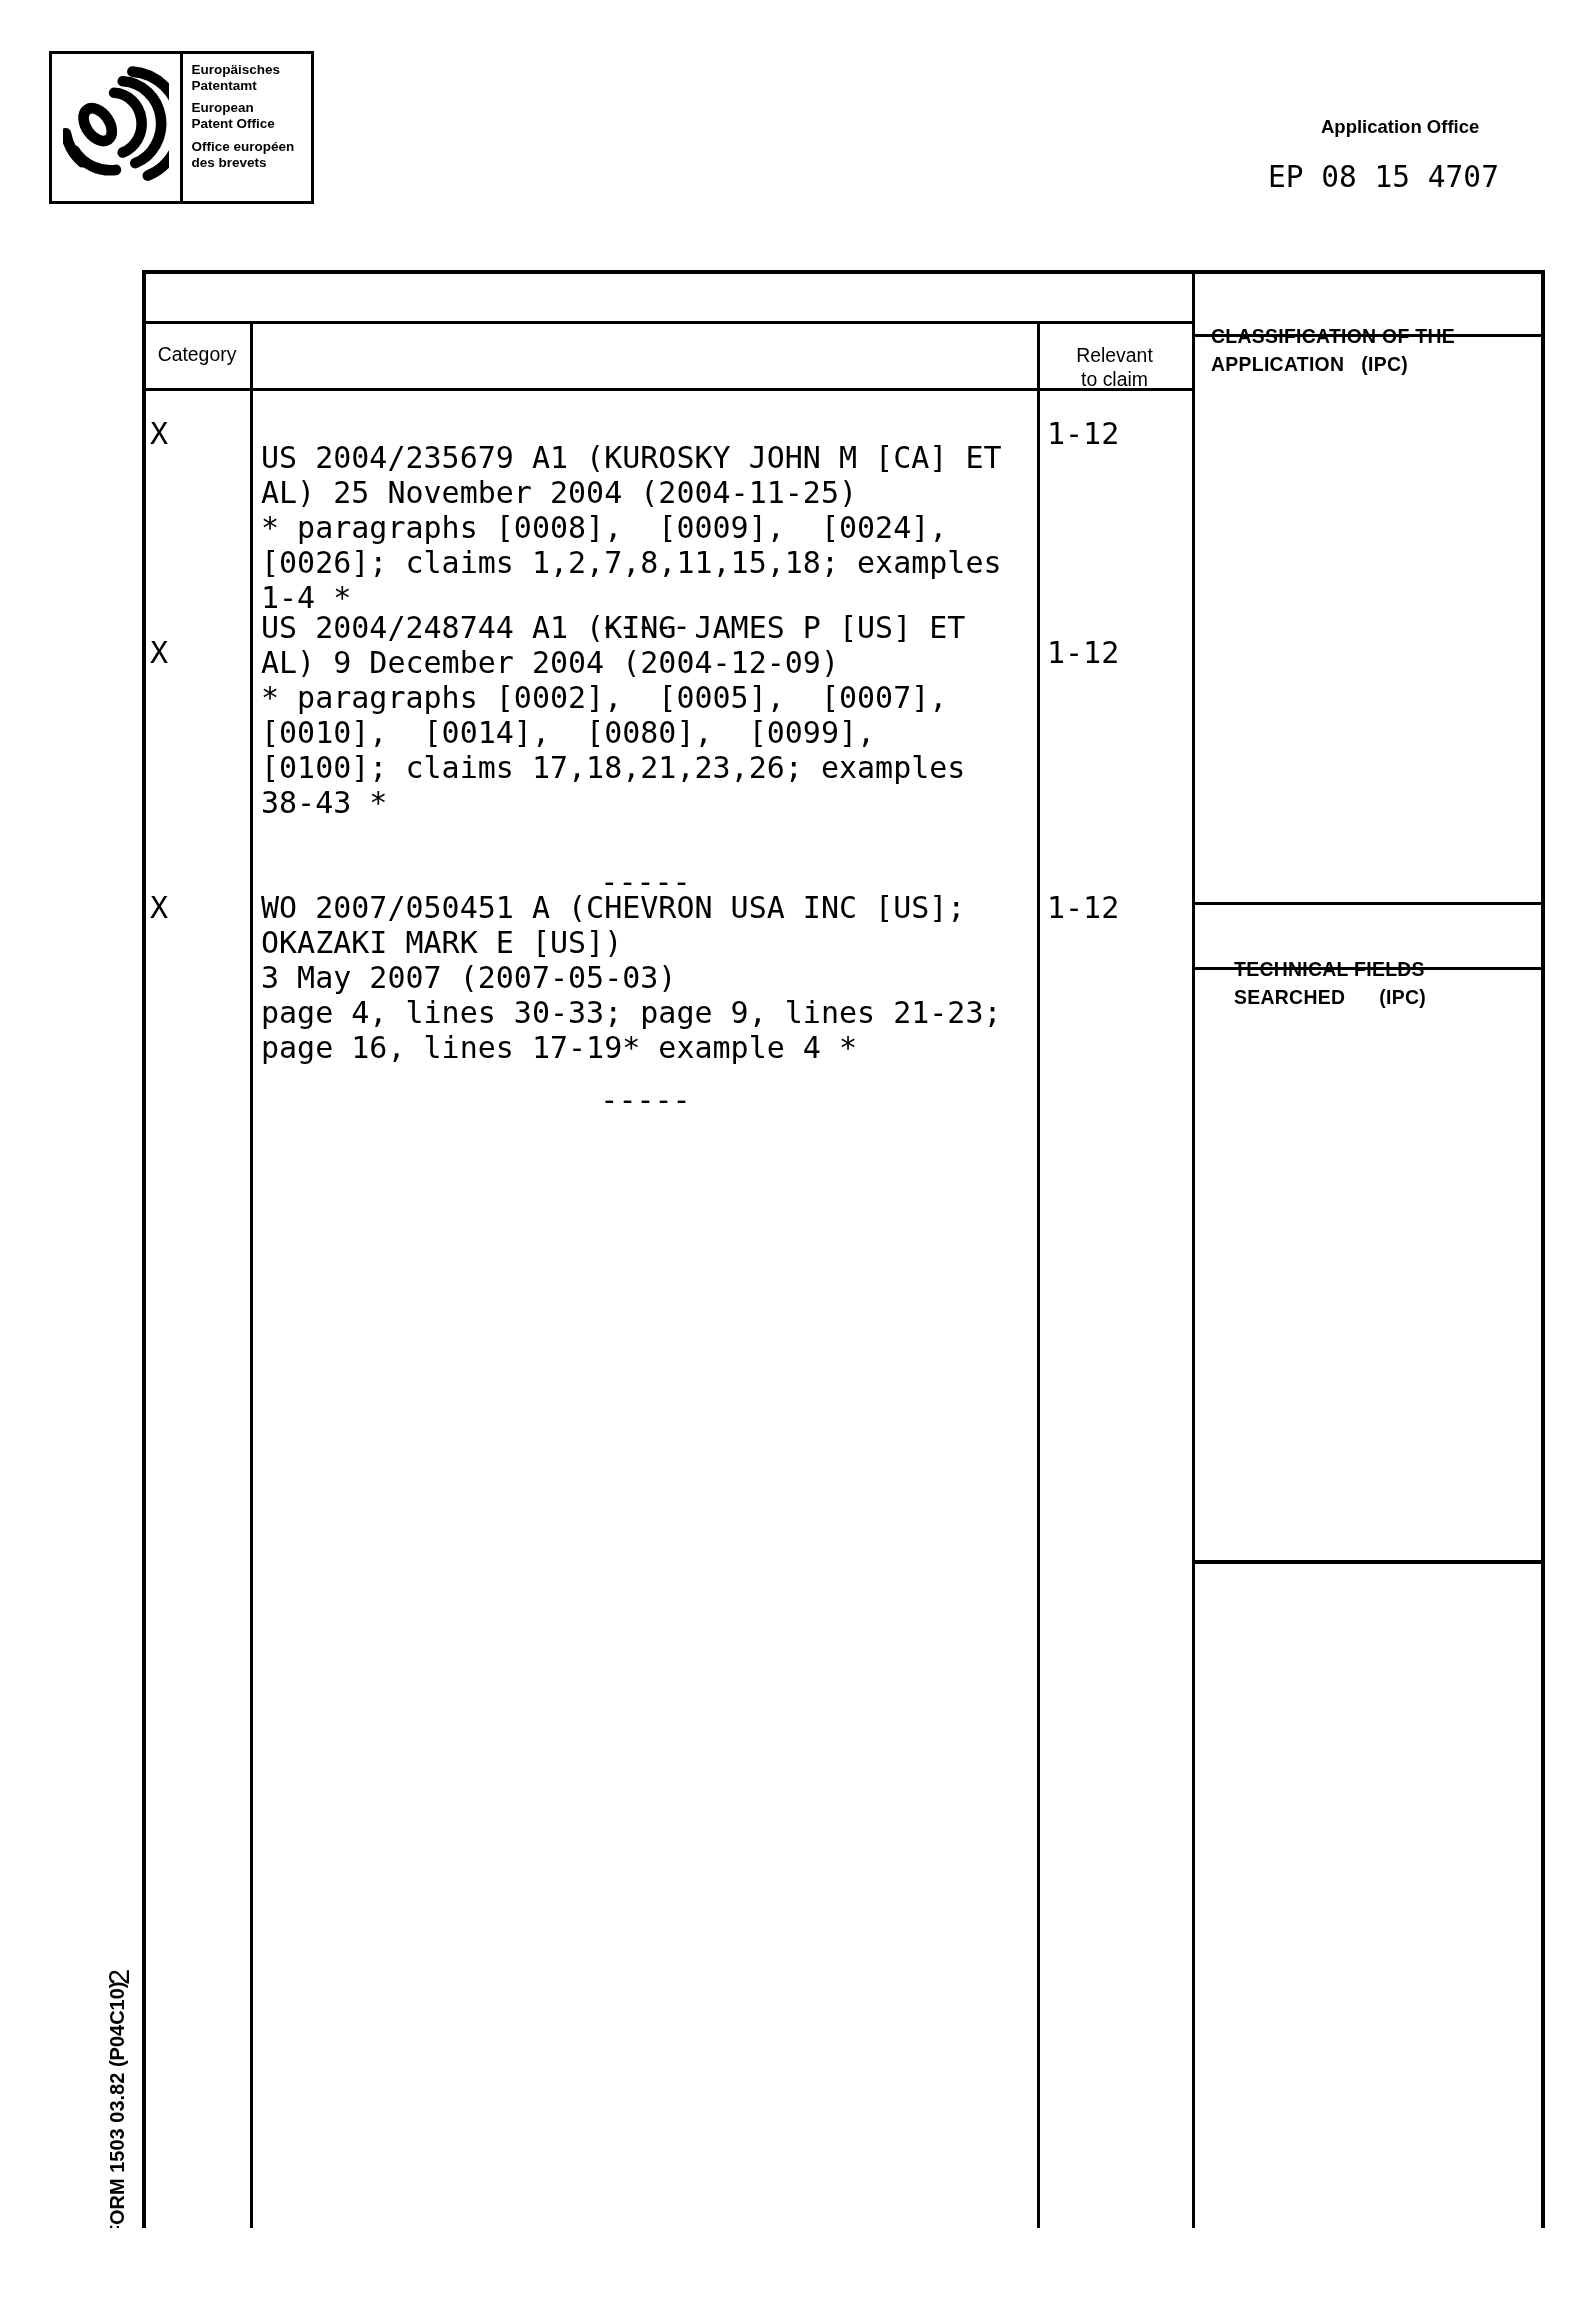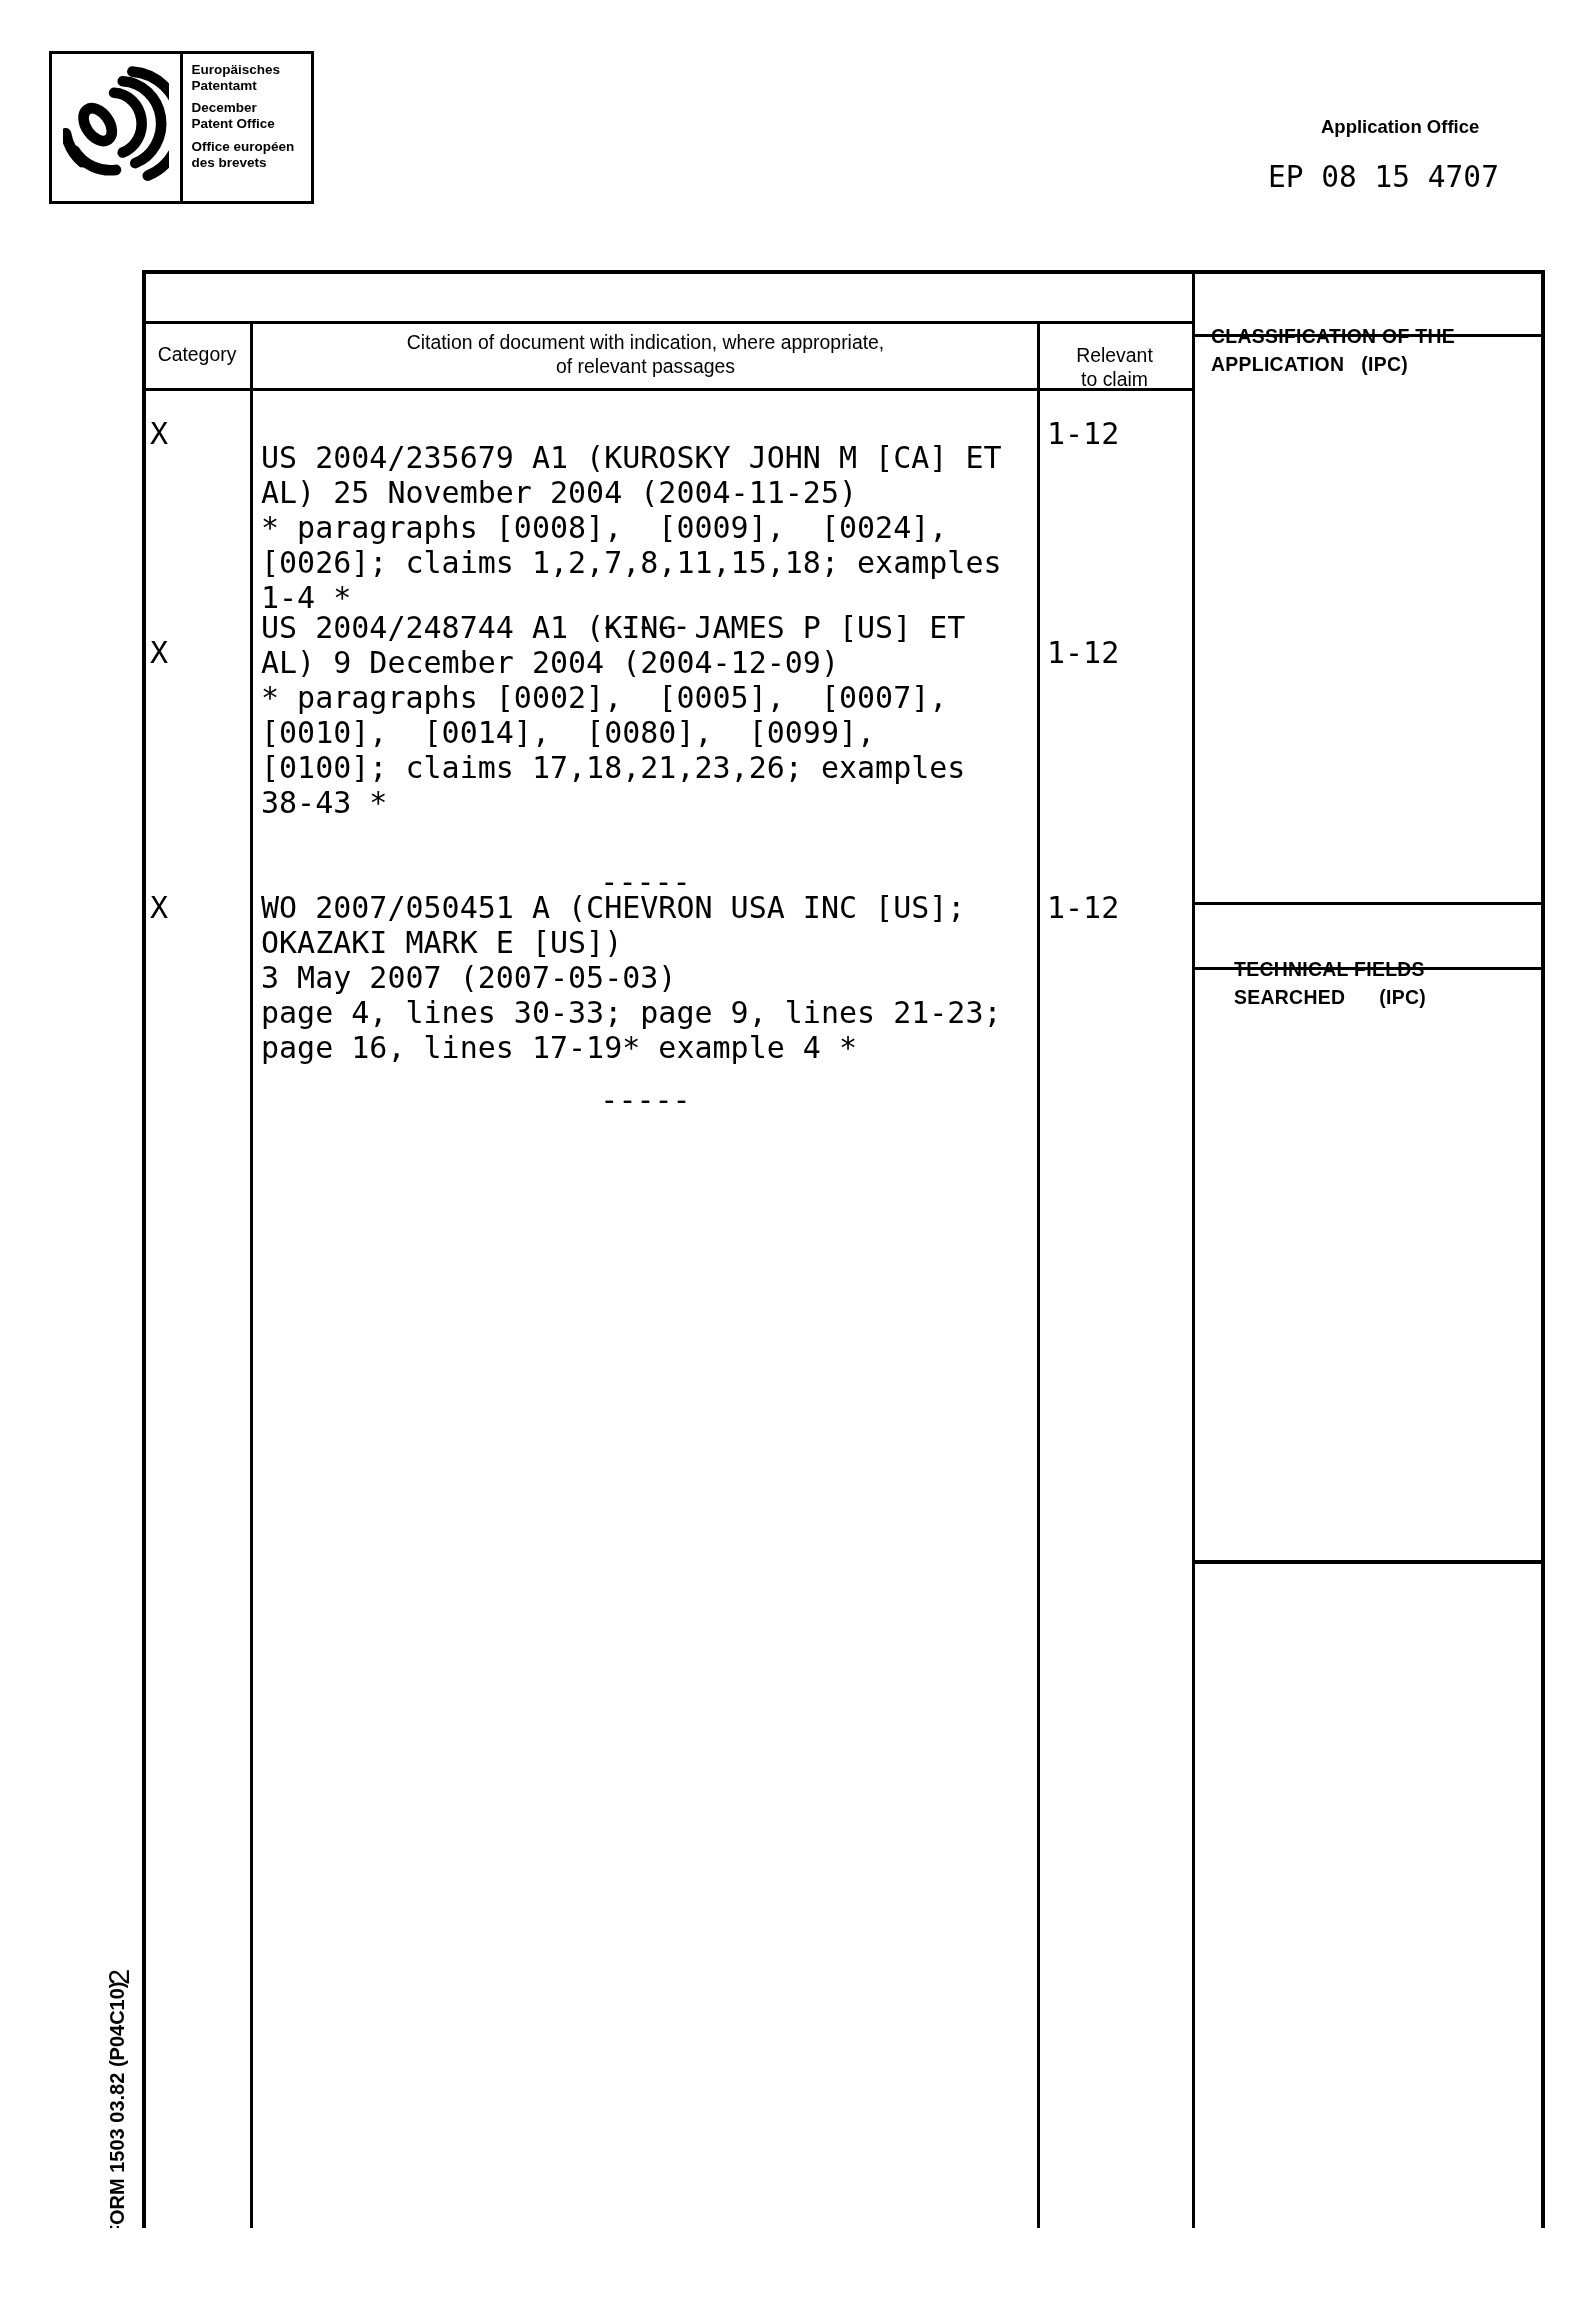--- a/index.html
+++ b/index.html
@@ -38,21 +38,21 @@
           <path d="M 3 66 A 52 52 0 0 0 20 96"></path>
         </g>
       </svg>
     </div>
     <div class="logo-textcell">
       <div class="logo-group">
         <div>Europäisches</div>
         <div>Patentamt</div>
       </div>
       <div class="logo-group">
-        <div>December</div>
+        <div>European</div>
         <div>Patent Office</div>
       </div>
       <div class="logo-group">
         <div>Office européen</div>
         <div>des brevets</div>
       </div>
     </div>
   </div>
 
   <div class="abs b" style="left:1321px;top:116px;font-size:18.5px;">Application Office</div>
@@ -65,22 +65,20 @@
   <div class="line" style="left:1192px;top:270px;width:3.4px;height:2015px;"></div>
 
   <div class="line" style="left:142px;top:321px;width:1052px;height:3.4px;"></div>
   <div class="line" style="left:142px;top:388px;width:1052px;height:3.4px;"></div>
   <div class="line" style="left:1192px;top:334px;width:352px;height:3.4px;"></div>
   <div class="line" style="left:1192px;top:902px;width:352px;height:3.4px;"></div>
   <div class="line" style="left:1192px;top:967px;width:352px;height:3.4px;"></div>
   <div class="line" style="left:1192px;top:1560px;width:352px;height:4.2px;"></div>
 
   <div class="abs hdr-small ctr" style="left:142px;top:342px;width:110px;">Category</div>
-  <div class="abs hdr-small ctr pre" style="left:252px;top:330px;width:787px;">Citation of document with indication, where appropriate,
-of relevant passages</div>
   <div class="abs hdr-small ctr pre" style="left:1037px;top:335px;width:155px;margin-top:8px;">Relevant
 to claim</div>
   <div class="abs hdr-bold" style="left:1211px;top:277px;">CLASSIFICATION OF THE
 APPLICATION   (IPC)</div>
   <div class="abs hdr-bold" style="left:1234px;top:910px;">TECHNICAL FIELDS
 SEARCHED      (IPC)</div>
 
   <div class="abs mono" style="left:150px;top:416px;">X</div>
   <div class="abs mono" style="left:261px;top:440px;">US 2004/235679 A1 (KUROSKY JOHN M [CA] ET
 AL) 25 November 2004 (2004-11-25)

